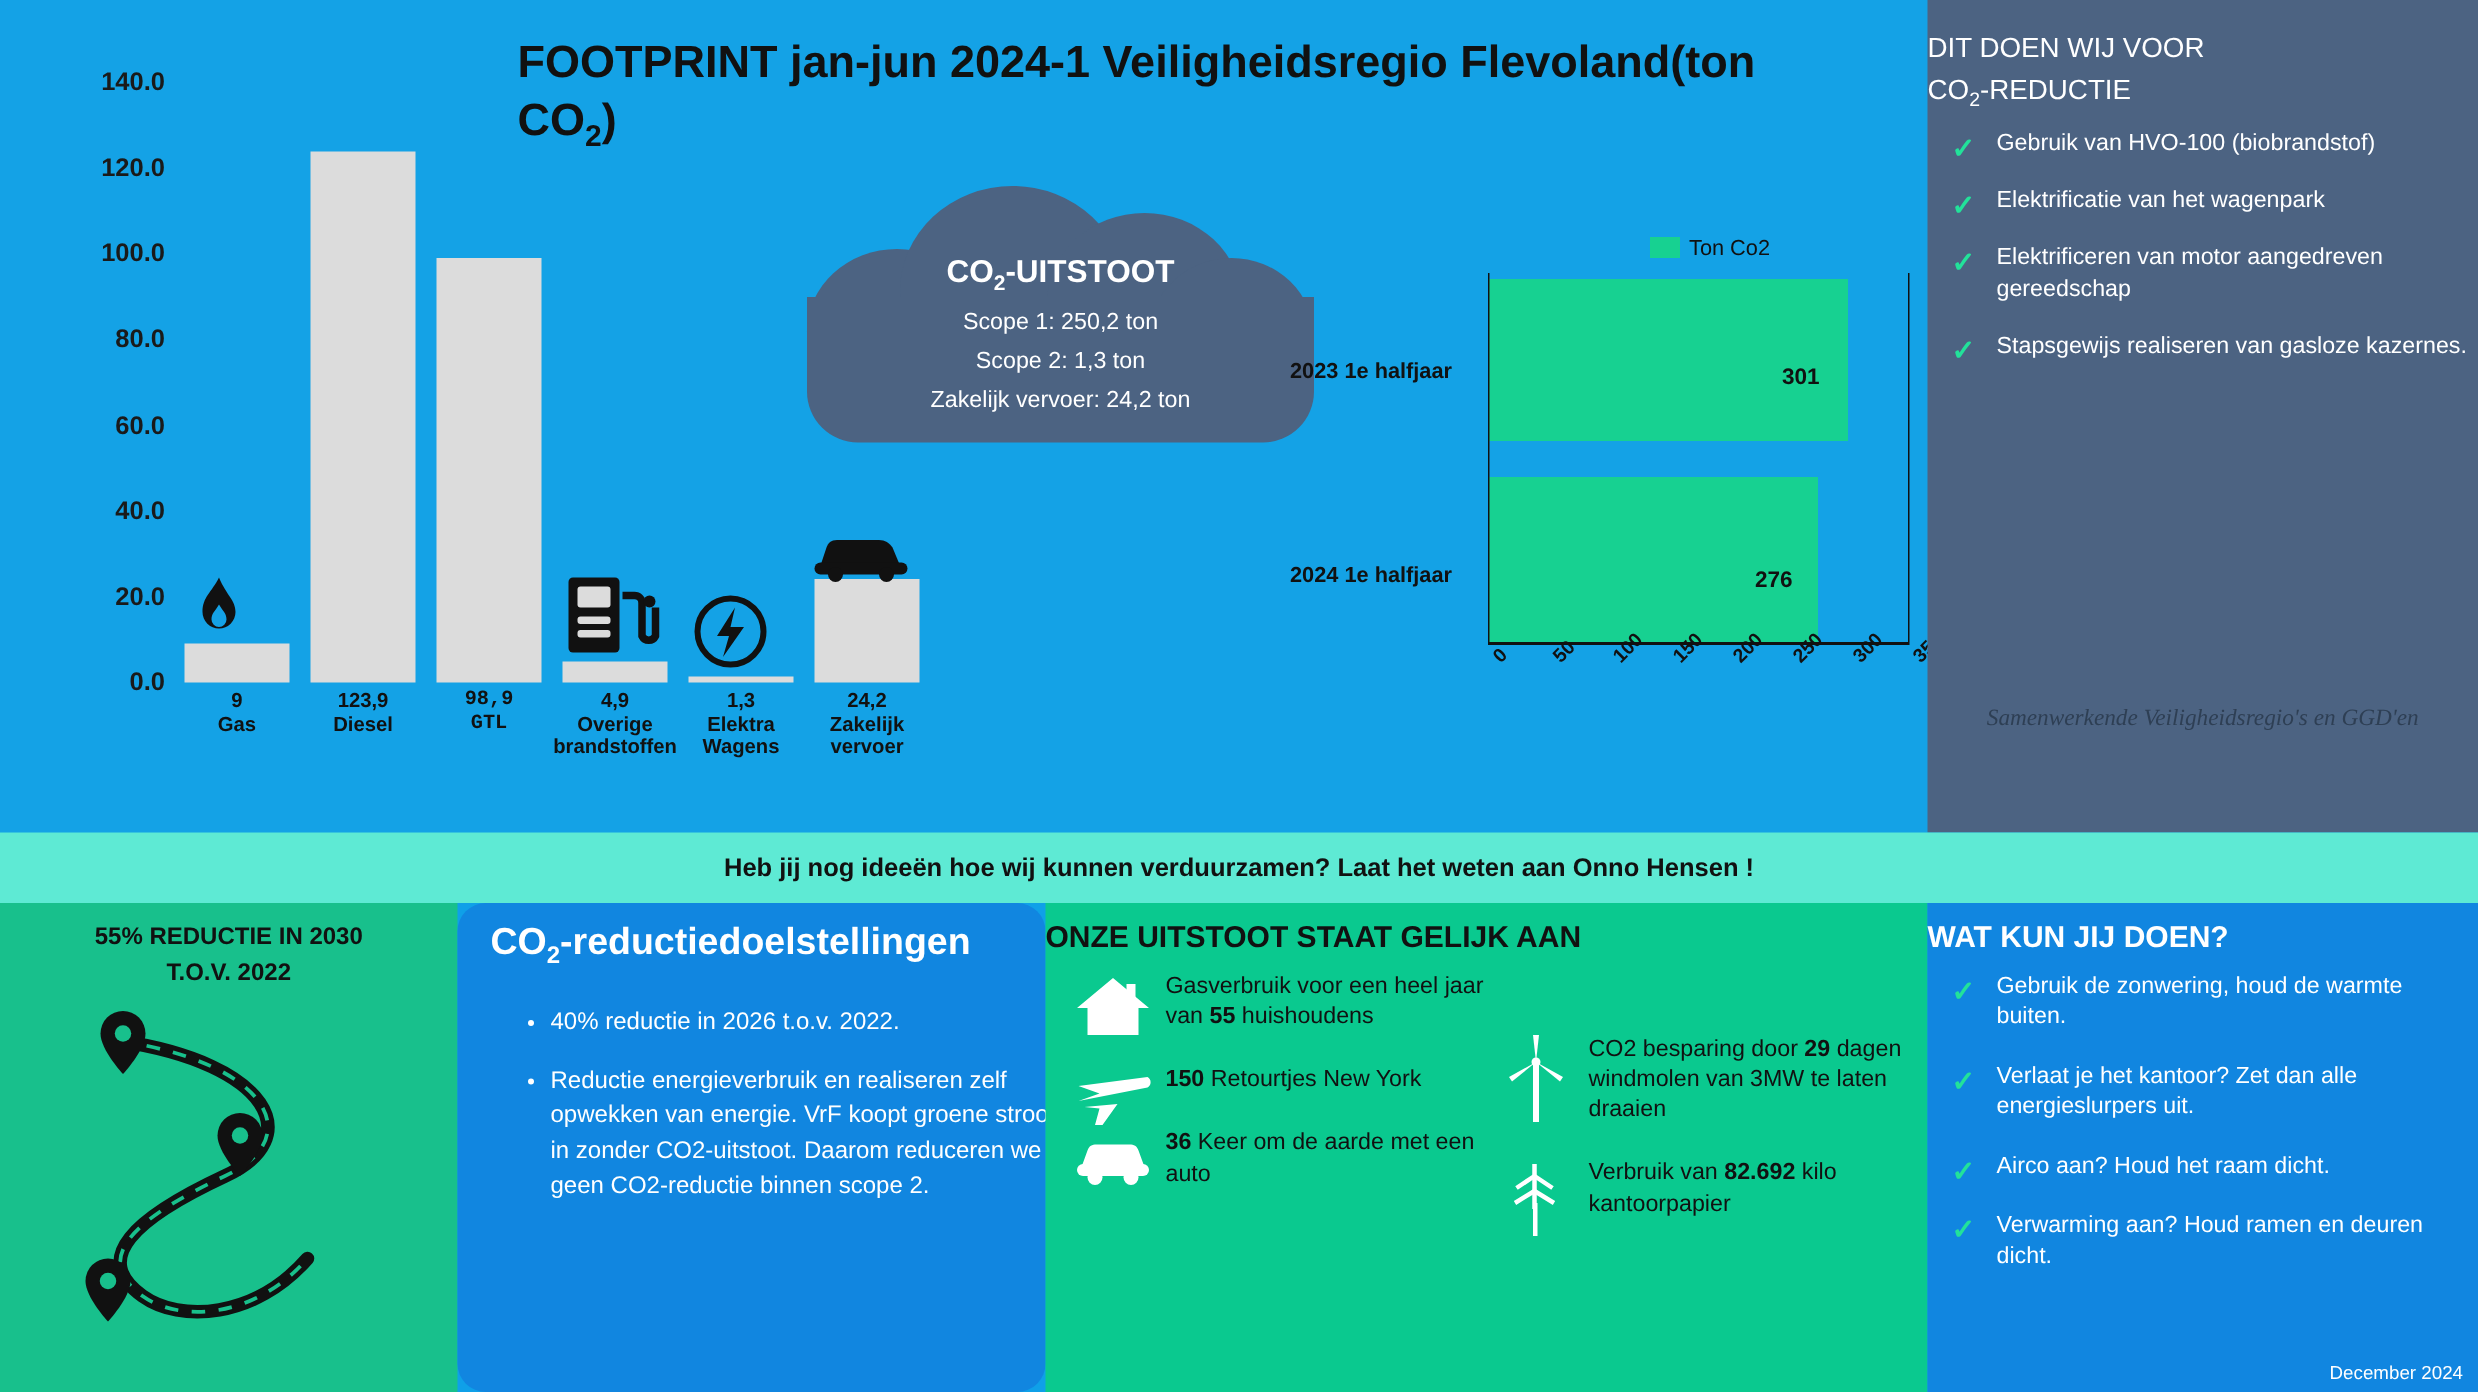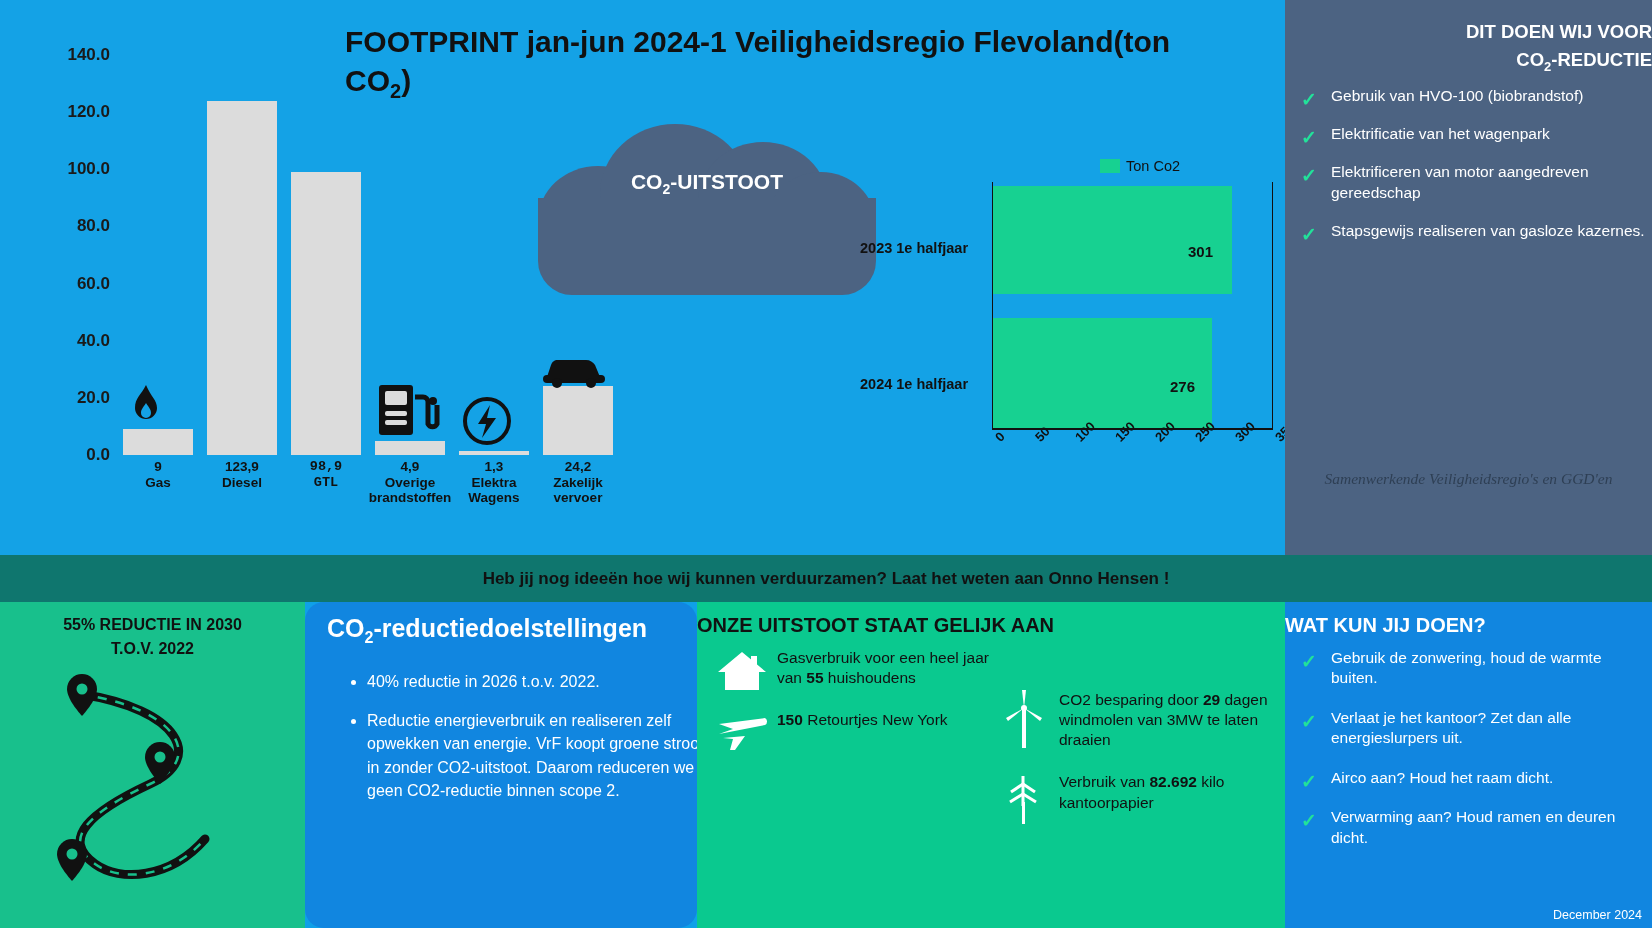--- a/index.html
+++ b/index.html
@@ -45,30 +45,30 @@
   .legend{position:absolute;left:200px;top:8px;font-size:14.5px;color:#111;font-weight:500;margin-left:40px;}
   .legend .sw{display:inline-block;width:20px;height:14px;background:#17d191;vertical-align:-2px;margin-right:6px;}
   .hbar-row-label{position:absolute;font-size:14.5px;font-weight:bold;color:#111;}
   .hbar{position:absolute;background:#17d191;}
   .hbar-val{position:absolute;font-size:15px;font-weight:bold;color:#111;}
   .haxis{position:absolute;left:132px;top:278px;width:280px;height:2px;background:#111;}
   .hvtick{position:absolute;width:1px;background:#111;}
   .hxlab{position:absolute;font-size:13px;color:#111;font-weight:bold;transform-origin:left top;transform:rotate(-45deg);}
 
   
-  .rp-title{position:absolute;left:0;top:18px;width:367px;text-align:right;color:#fff;font-weight:bold;font-size:18.5px;line-height:1.5;}
+  .rp-title{position:absolute;left:0;top:18px;width:367px;text-align:left;color:#fff;font-weight:normal;font-size:18.5px;line-height:1.5;}
   .rp-title sub{font-size:13px;}
   .rp-list{position:absolute;left:16px;top:86px;width:345px;}
   .rp-item{position:relative;padding-left:30px;color:#fff;font-size:15.5px;line-height:1.35;margin-bottom:17px;}
   .check{position:absolute;left:0;top:1px;color:#22e29a;font-size:19px;font-weight:bold;}
   .rp-foot1{position:absolute;left:0;top:470px;width:367px;text-align:center;color:#2e3f54;font-style:italic;font-size:15.5px;font-family:"Liberation Serif",serif;}
   .rp-foot2{position:absolute;left:0;top:492px;width:367px;text-align:center;color:#111;font-weight:bold;font-size:20px;font-family:"Liberation Serif",serif;}
 
   
-  .banner{position:absolute;left:0;top:555px;width:1652px;height:47px;background:#0f766e;}
+  .banner{position:absolute;left:0;top:555px;width:1652px;height:47px;background:#5eead4;}
   .banner-text{position:absolute;left:0;top:0;width:1652px;line-height:47px;text-align:center;font-size:17px;font-weight:bold;color:#111;}
 
   
   .bot{position:absolute;left:0;top:602px;width:1640px;height:326px;padding-left:42px;}
   .b1{position:absolute;left:0;top:0;width:305px;height:326px;background:#18c08c;}
   .b2{position:absolute;left:305px;top:0;width:392px;height:326px;background:#1186e0;border-radius:19px;}
   .b3{position:absolute;left:697px;top:0;width:588px;height:326px;background:#0ac98f;}
   .b4{position:absolute;left:1285px;top:0;width:367px;height:326px;background:#1186e0;}
 
   .b1-t1{position:absolute;left:0;top:14px;width:305px;text-align:center;font-weight:bold;font-size:16px;color:#111;}
@@ -184,20 +184,25 @@
     </div>
 
     <div class="cloud">
       <div class="blob" style="left:0px;top:46px;width:120px;height:110px;"></div>
       <div class="blob" style="left:62px;top:4px;width:150px;height:140px;"></div>
       <div class="blob" style="left:160px;top:22px;width:130px;height:120px;"></div>
       <div class="blob" style="left:228px;top:52px;width:110px;height:105px;"></div>
       <div class="box"></div>
       <div class="cloud-title">
         <span>CO</span><sub>2</sub><span>-UITSTOOT</span>
+      </div>
+      <div class="cloud-lines">
+        <div>Scope 1: 250,2  ton</div>
+        <div>Scope 2: 1,3 ton</div>
+        <div>Zakelijk vervoer: 24,2 ton</div>
       </div>
     </div>
 
     <div class="hbars">
       <div class="legend">
         <span class="sw"></span><span>Ton Co2</span>
       </div>
 
       <div class="hbar-row-label" style="left:0px;top:90px;">2023 1e halfjaar</div>
       <div class="hbar" style="left:132px;top:36px;width:240px;height:108px;"></div>
@@ -290,20 +295,31 @@
         </div>
         <div class="eqrow">
           <span class="ic">
             <svg width="54" height="44" viewBox="0 0 54 44">
                 <path d="M4 24 L50 15 a4 4 0 0 0 0-7 L4 14 L18 19 Z" fill="#fff"></path>
                 <path d="M8 28 L30 26 L20 40 L15 40 L18 29 Z" fill="#fff"></path>
               </svg>
           </span>
           <b>150</b><span> Retourtjes New York</span>
         </div>
+        <div class="eqrow">
+          <span class="ic">
+            <svg width="54" height="40" viewBox="0 0 54 40">
+                <path d="M6 26 l4-11 c1-3 3-4 6-4 h22 c3 0 5 1 6 4 l4 11 z" fill="#fff"></path>
+                <rect x="3" y="24" width="48" height="8" rx="4" fill="#fff"></rect>
+                <circle cx="15" cy="33" r="5" fill="#fff"></circle>
+                <circle cx="39" cy="33" r="5" fill="#fff"></circle>
+              </svg>
+          </span>
+          <b>36</b><span> Keer om de aarde met een auto</span>
+        </div>
       </div>
 
       <div class="b3-col-r">
         <div class="eqrow">
           <span class="ic">
             <svg width="54" height="60" viewBox="0 0 54 60">
                 <rect x="25" y="18" width="4" height="40" fill="#fff"></rect>
                 <path d="M27 18 L25 0 h4 z" fill="#fff"></path>
                 <path d="M27 18 L45 28 l-2 3 z" fill="#fff"></path>
                 <path d="M27 18 L9 28 l2 3 z" fill="#fff"></path>

